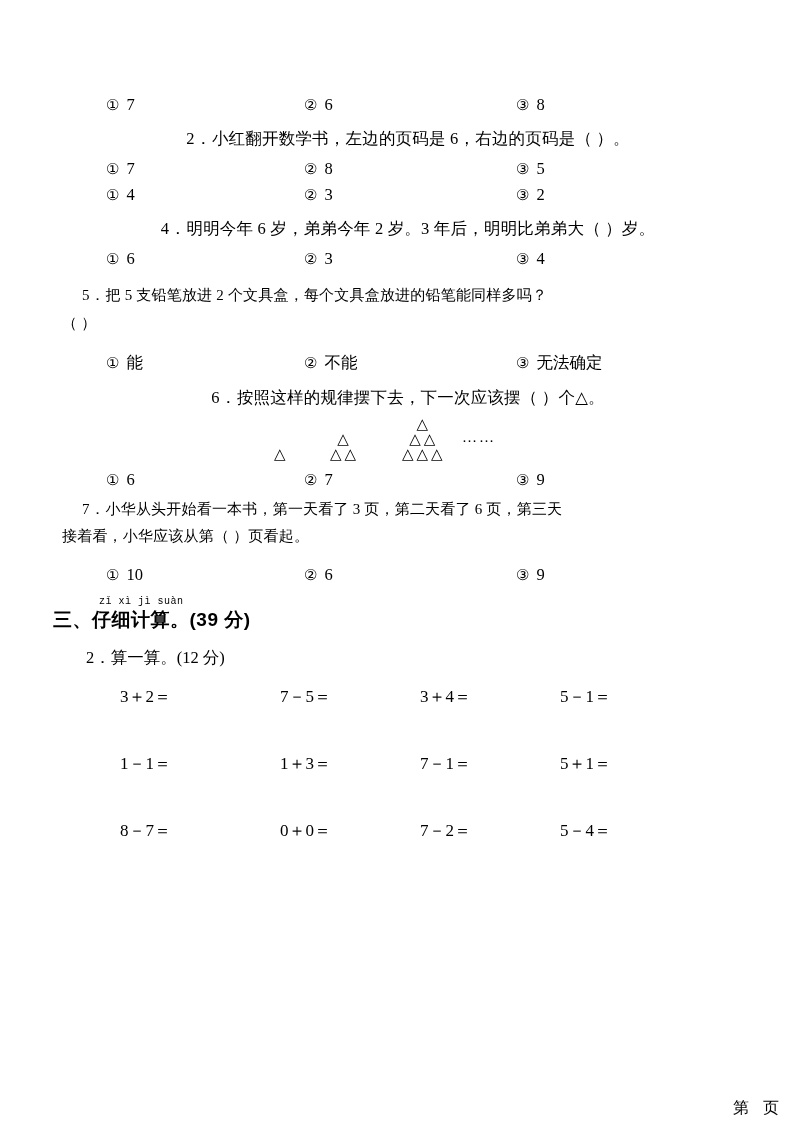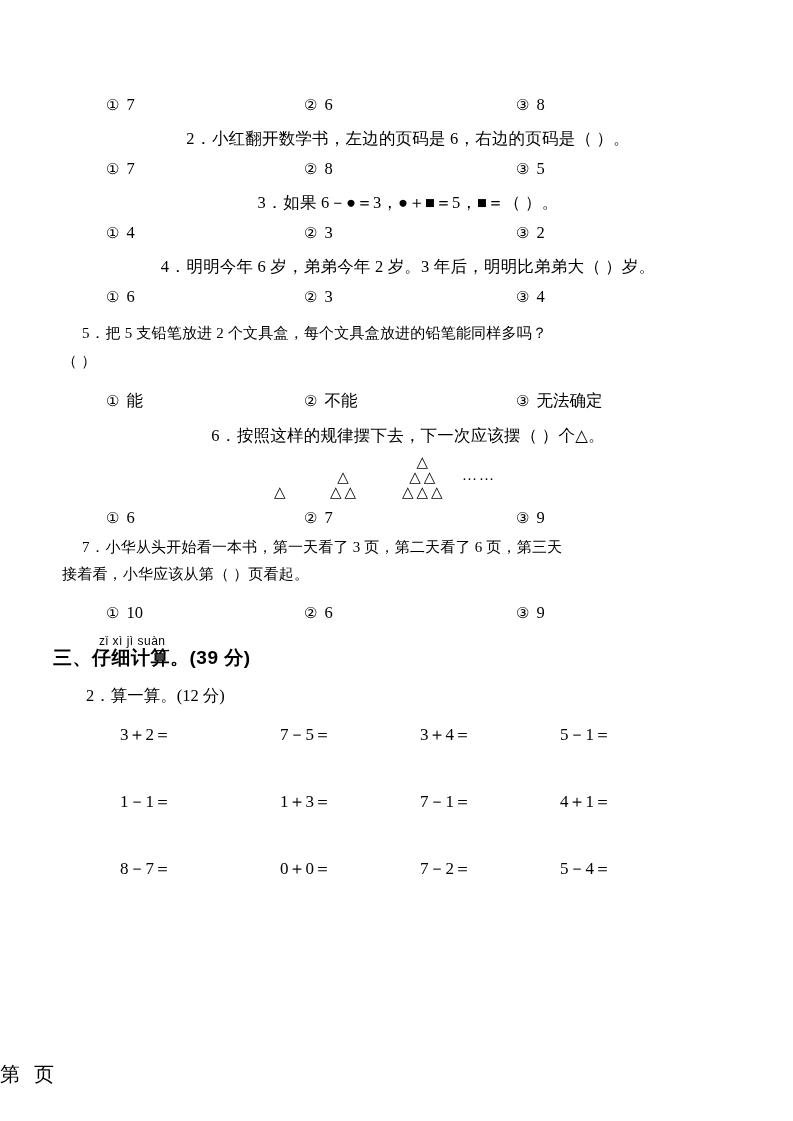--- a/index.html
+++ b/index.html
@@ -102,24 +102,24 @@
     font-weight: bold;
     font-size: 19px;
     margin: 22px 0 8px -9px;
     position: relative;
     letter-spacing: 0.5px;
   }
   .section-head .py {
     position: absolute;
     top: -11px;
     left: 46px;
-    font-size: 12px;
+    font-size: 10px;
     font-weight: normal;
     letter-spacing: 0.5px;
-    font-family: Liberation Sans, sans-serif;
+    font-family: Liberation Mono, monospace;
     white-space: nowrap;
   }
 
   .sub-head {
     font-size: 16.5px;
     padding-left: 24px;
     margin: 14px 0 16px 0;
   }
 
   
@@ -129,23 +129,23 @@
     row-gap: 44px;
     padding-left: 58px;
     font-size: 17px;
   }
   .calc-cell { white-space: nowrap; }
 
   .footer {
     position: absolute;
     left: 0;
     right: 0;
-    top: 1061px;
-    text-align: left;
-    font-size: 20px;
+    top: 1098px;
+    text-align: right;
+    font-size: 16px;
     letter-spacing: 2px;
   }
   .footer span { letter-spacing: 14px; }
 </style>
 </head>
 <body>
 
 <div class="page">
   <div class="sheet">
 
@@ -178,23 +178,20 @@
           <span>8</span>
         </div>
         <div class="opt opt-c">
           <span class="circ">③</span>
           <span>5</span>
         </div>
       </div>
     </div>
 
     <div class="block">
-      <div class="stmt">
-        <span class="qnum">3．</span><span>如果 6－●＝3，●＋■＝5，■＝（        ）。</span>
-      </div>
       <div class="options">
         <div class="opt opt-a">
           <span class="circ">①</span>
           <span>4</span>
         </div>
         <div class="opt opt-b">
           <span class="circ">②</span>
           <span>3</span>
         </div>
         <div class="opt opt-c">
@@ -325,21 +322,21 @@
     <div class="sub-head">2．算一算。(12 分)</div>
 
     <div class="calc-grid">
       <div class="calc-cell">3＋2＝</div>
       <div class="calc-cell">7－5＝</div>
       <div class="calc-cell">3＋4＝</div>
       <div class="calc-cell">5－1＝</div>
       <div class="calc-cell">1－1＝</div>
       <div class="calc-cell">1＋3＝</div>
       <div class="calc-cell">7－1＝</div>
-      <div class="calc-cell">4＋1＝</div>
+      <div class="calc-cell">5＋1＝</div>
       <div class="calc-cell">8－7＝</div>
       <div class="calc-cell">0＋0＝</div>
       <div class="calc-cell">7－2＝</div>
       <div class="calc-cell">5－4＝</div>
     </div>
 
   </div>
 
   <div class="footer">
     <span>第</span><span>页</span>

